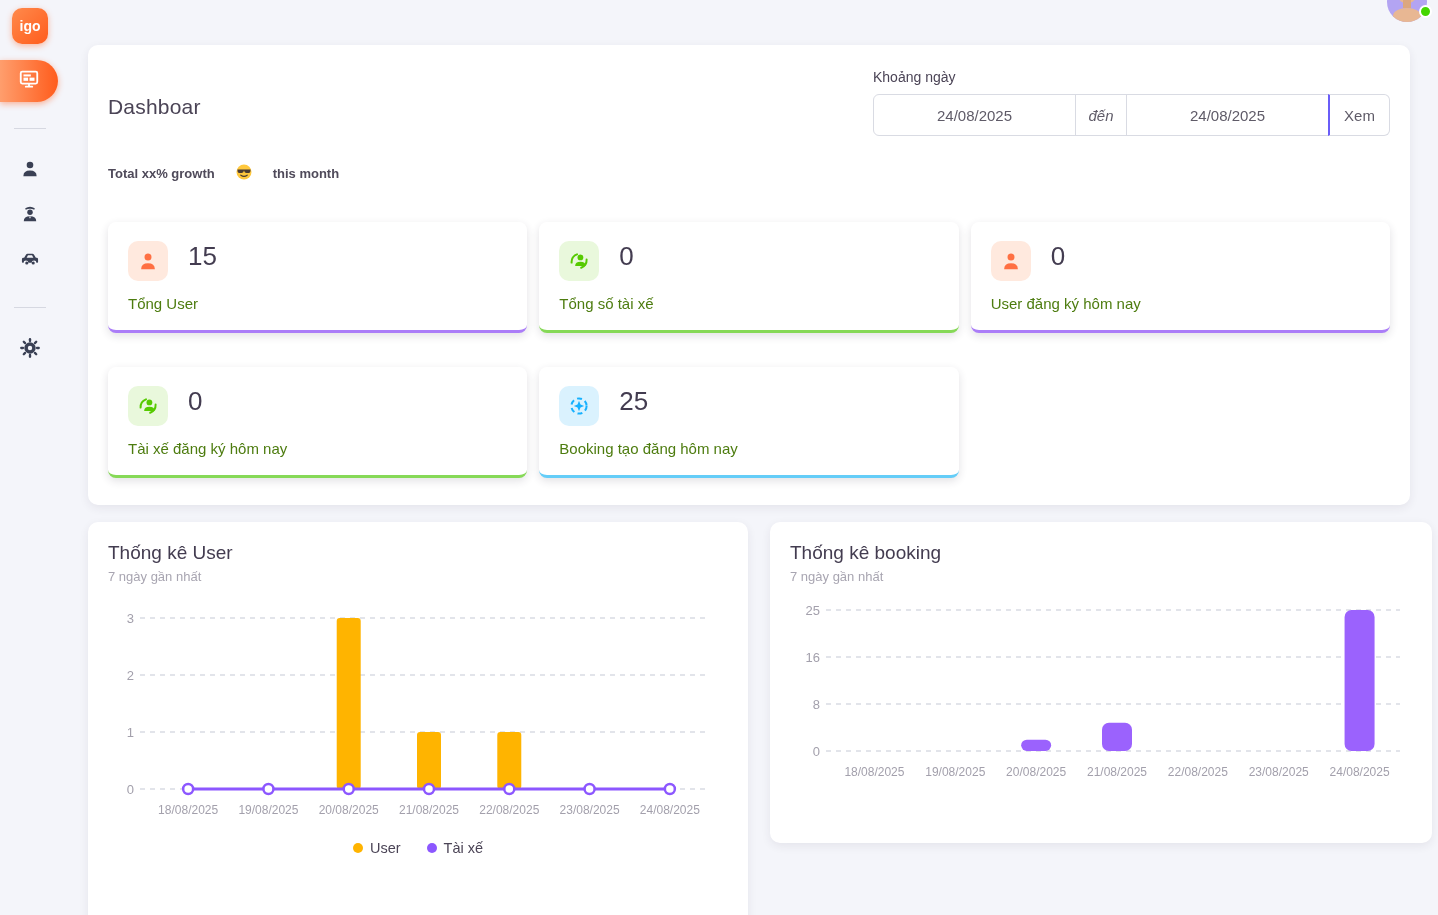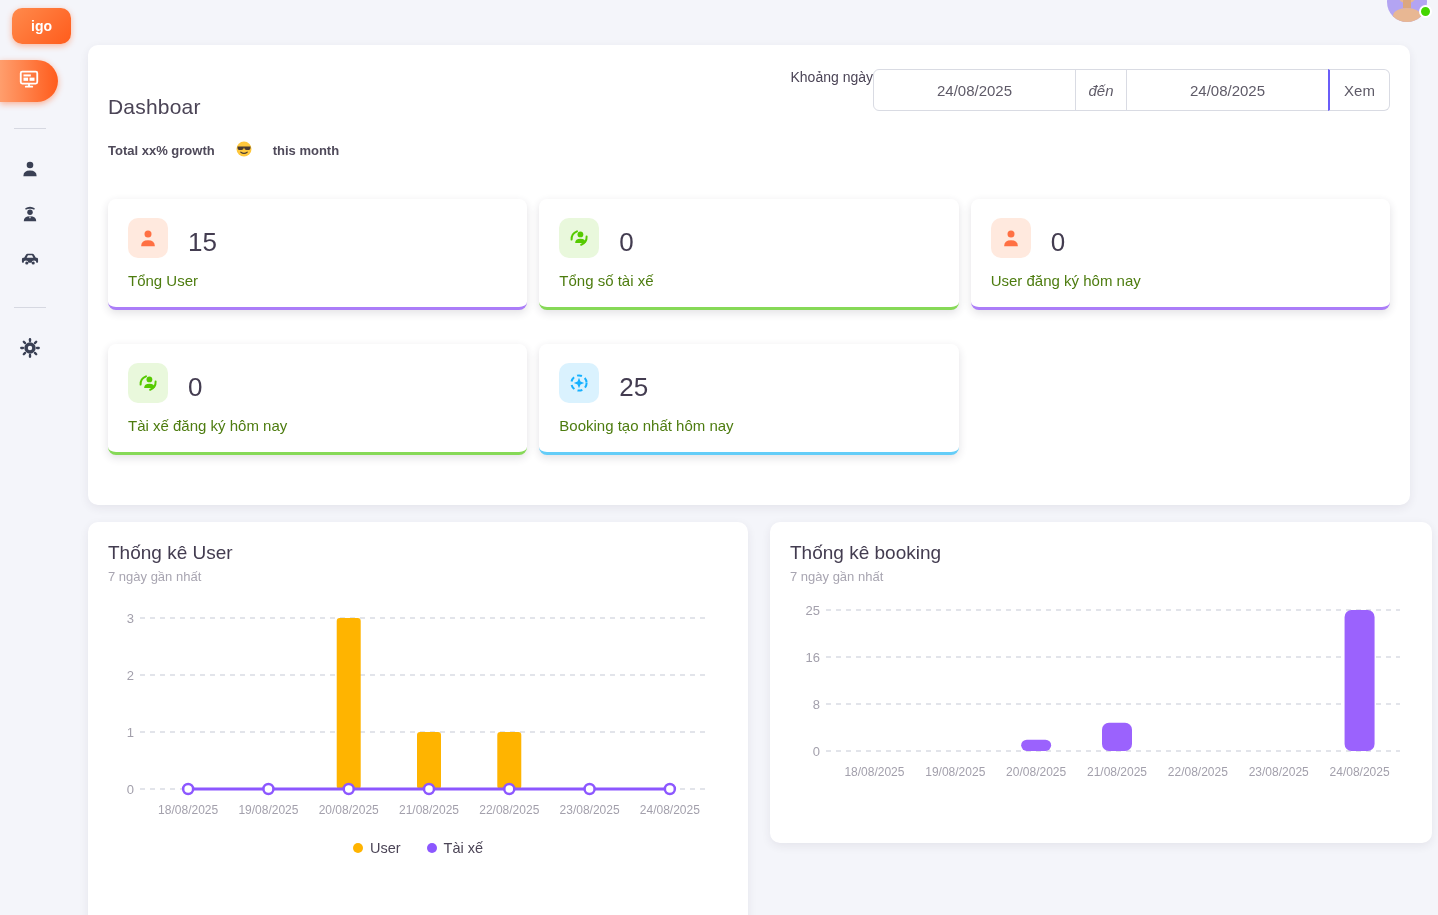--- a/index.html
+++ b/index.html
@@ -7,21 +7,21 @@
   body {
     background:#f4f5fa;
     font-family:"Liberation Sans","DejaVu Sans",sans-serif;
     color:#433c50;
     overflow:hidden;
     position:relative;
   }
   
   .sidebar { position:absolute; left:0; top:0; bottom:0; width:68px; }
   .logo {
-    position:absolute; top:8px; left:12px; width:59px; height:36px; border-radius:10px;
+    position:absolute; top:8px; left:12px; width:36px; height:36px; border-radius:10px;
     background:linear-gradient(135deg,#ff8a4c,#ff5c1c);
     color:#fff; font-weight:bold; font-size:14px;
     display:flex; align-items:center; justify-content:center;
     box-shadow:0 2px 6px rgba(255,92,28,.4);
   }
   .nav-active {
     position:absolute; top:60px; left:0; width:58px; height:42px;
     border-radius:0 21px 21px 0;
     background:linear-gradient(90deg,#ff9e6d,#ff5c1c);
     display:flex; align-items:center; justify-content:center;
@@ -48,45 +48,45 @@
   }
   
   .main { position:absolute; left:88px; top:0; right:0; }
   .header-card {
     margin:45px 28px 0 0; height:460px; background:#fff; border-radius:10px;
     box-shadow:0 3px 10px rgba(47,43,61,.08);
     padding:24px 20px 42px 20px;
   }
   .top-row { display:flex; justify-content:space-between; align-items:flex-start; }
   .page-title { font-size:21px; font-weight:500; color:#4b4456; margin-top:26px; letter-spacing:.2px; }
-  .range-block { display:flex; flex-direction:row;margin-left:40px; }
+  .range-block { display:flex; flex-direction:column;margin-left:40px; }
   .range-label { font-size:14px; color:#4b4456; margin-bottom:9px; }
   .range-group { display:flex; }
   .range-group .cell {
     height:42px; border:1px solid #d9dbe3; background:#fff; color:#5f5b68; font-size:15px;
     display:flex; align-items:center; justify-content:center; margin-left:-1px;
   }
   .date-field { width:203px; cursor:pointer; }
   .date-field:first-child { border-radius:6px 0 0 6px; margin-left:0; }
   .sep-cell { width:52px; color:#5f5b68;font-style:italic; }
   .xem-btn {
     width:62px; border-radius:0 6px 6px 0; cursor:pointer;
     border-left:2px solid #6a5df8 !important; color:#5f5b68;
   }
-  .subtitle-row { margin-top:22px; font-size:13px; font-weight:bold; color:#4f4a5a; display:flex; align-items:center; gap:21px; }
+  .subtitle-row { margin-top:28px; font-size:13px; font-weight:bold; color:#4f4a5a; display:flex; align-items:center; gap:21px; }
   .subtitle-row svg { width:16px; height:16px; }
   
   .stat-grid { margin-top:39px; display:grid; grid-template-columns:repeat(3,1fr); gap:34px 12px; }
   .stat-card {
     height:111px; background:#fff; border-radius:8px;
     box-shadow:0 3px 9px rgba(47,43,61,.14);
     border-bottom:3px solid #ccc;
     padding:19px 20px;
   }
-  .stat-top { display:flex; align-items:flex-end; gap:20px; }
+  .stat-top { display:flex; align-items:flex-start; gap:20px; }
   .icon-tile { width:40px; height:40px; border-radius:10px; display:flex; align-items:center; justify-content:center; }
   .icon-tile svg { width:24px; height:24px; }
   .stat-value { font-size:26px; font-weight:500; color:#433c50; }
   .stat-label { margin-top:14px; font-size:15px; color:#4d7c0f; }
   
   .charts-row { display:flex; gap:22px; margin:17px 6px 0 0; }
   .chart-card {
     background:#fff; border-radius:10px; box-shadow:0 3px 10px rgba(47,43,61,.08);
     padding:20px;
   }
@@ -270,21 +270,21 @@
       <div class="stat-card" style="border-bottom-color: rgb(100, 205, 248);">
         <div class="stat-top">
           <div class="icon-tile" style="background: rgb(218, 242, 254); color: rgb(22, 177, 255);">
             <svg viewBox="0 0 24 24">
                 <circle cx="12" cy="12" r="7.6" stroke="currentColor" stroke-width="2" stroke-dasharray="5 3.4" fill="none"></circle>
                 <path d="M12,6.8 l1.5,3.7 3.7,1.5 -3.7,1.5 -1.5,3.7 -1.5,-3.7 -3.7,-1.5 3.7,-1.5 z" fill="currentColor"></path>
               </svg>
           </div>
           <div class="stat-value">25</div>
         </div>
-        <div class="stat-label">Booking tạo nhất hôm nay</div>
+        <div class="stat-label">Booking tạo đăng hôm nay</div>
       </div>
 
     </div>
   </div>
 
   <div class="charts-row">
 
     <div class="chart-card left">
       <div class="chart-title">Thống kê User</div>
       <div class="chart-subtitle">7 ngày gần nhất</div>

